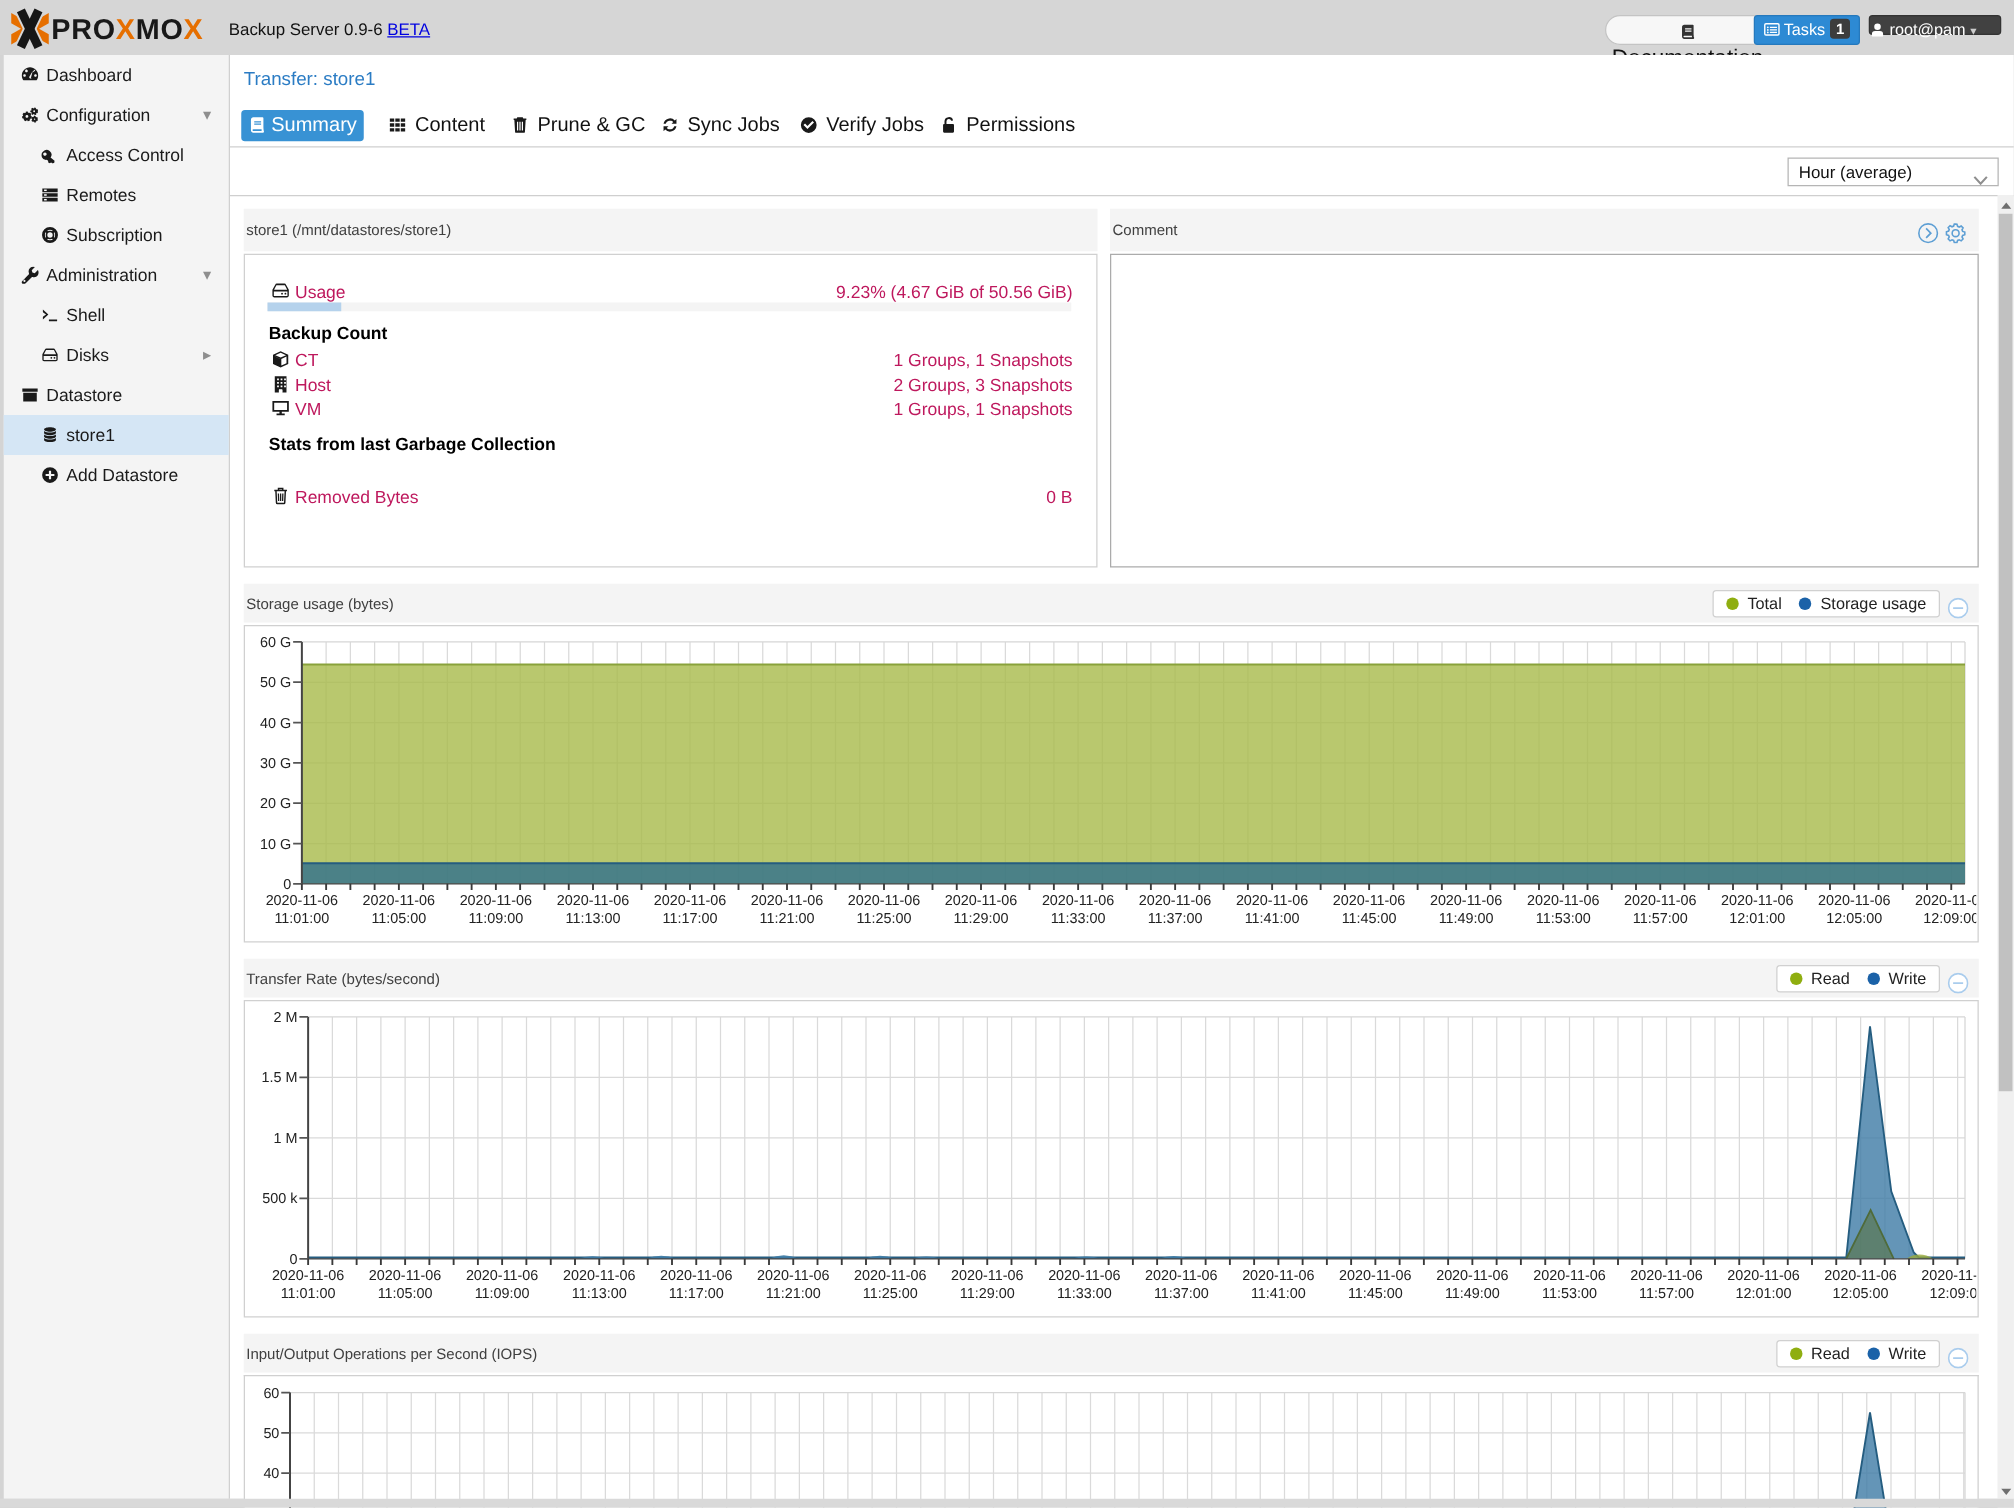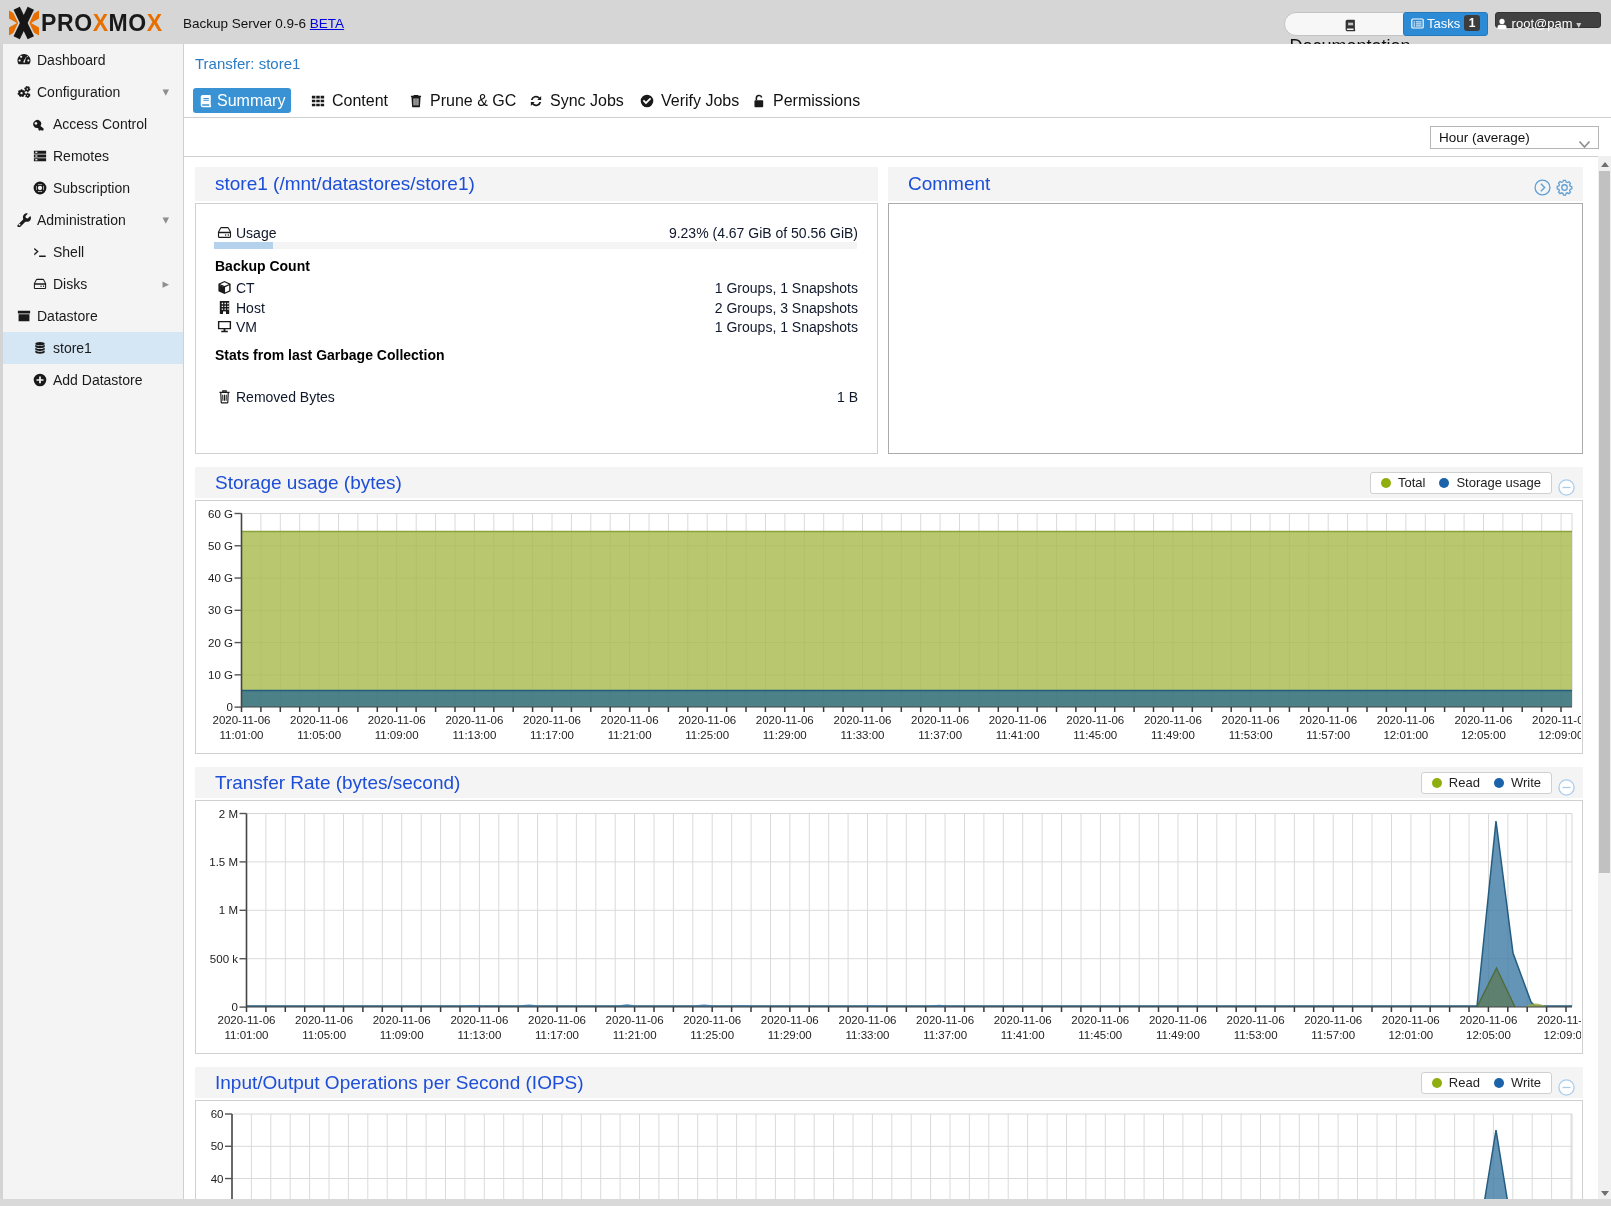--- a/index.html
+++ b/index.html
@@ -18,22 +18,22 @@
 .tab{position:absolute;top:44px;height:25px;line-height:25px;font-size:16px;color:#111;white-space:nowrap}
 #tabsum{left:9px;width:98px;background:#3892d4;color:#fff;text-align:center;border-radius:3px}
 .hline{position:absolute;left:0;width:1427px;border-top:1px solid #cfcfcf}
 #combo{position:absolute;right:12px;top:82px;width:169px;height:23px;border:1px solid #b5b5b5;background:#fff;font-size:13.5px;color:#111;line-height:21px;padding-left:8px}
 #combo .cbarr{position:absolute;right:7px;top:7px}
 .panel{position:absolute}
 .phead{position:absolute;left:0;top:0;right:0;height:34px;background:#f4f4f4;line-height:34px}
 .pbody{position:absolute;left:0;top:36px;right:0;bottom:0;background:#fff;border:1px solid #d0d0d0}
 .chart .phead{height:31px;line-height:31px}
 .chart .pbody{top:33px}
-.ptitle{margin-left:20px;font-size:19px;color:#1d4ed8}
-.prow{position:absolute;left:21px;right:20px;height:20px;font-size:14px;color:#0f172a;line-height:20px}
+.ptitle{margin-left:2px;font-size:12px;color:#404040}
+.prow{position:absolute;left:21px;right:20px;height:20px;font-size:14px;color:#be185d;line-height:20px}
 .pico{display:inline-block;width:17px;margin-right:3px;text-align:center}
 .pval{position:absolute;right:0;top:0}
 .phdr{position:absolute;left:20px;font-size:14px;font-weight:bold;color:#000}
 .legend{position:absolute;right:31px;top:5px;height:22px;background:#fff;border:1px solid #d0d0d0;border-radius:3px;line-height:20px;padding:0 10px;font-size:13px;color:#222}
 .ldot{display:inline-block;width:10px;height:10px;border-radius:50%;margin-right:7px;vertical-align:-1px}
 .llab{margin-right:14px}
 .llab:last-child{margin-right:0}
 .mincirc{position:absolute;right:8px;top:8px}
 #scroll{position:absolute;right:0px;top:156px;width:13px;height:1050px;background:#f0f0f0}
 #sthumb{position:absolute;left:1px;top:15px;width:11px;height:702px;background:#c1c1c1}
@@ -165,21 +165,21 @@
           <path d="M3 1h10v14H9.5v-2.5h-3V15H3zm2 2v1.5h1.5V3zm3 0v1.5h1.5V3zm3 0v1.5h1.5V3zM5 6v1.5h1.5V6zm3 0v1.5h1.5V6zm3 0v1.5h1.5V6zM5 9v1.5h1.5V9zm3 0v1.5h1.5V9zm3 0v1.5h1.5V9z" fill="#1a1a1a"></path>
           <rect x="6.6" y="12.2" width="2.8" height="2.8" fill="#fff"></rect>
         </svg></span><span class="plab">Host</span><span class="pval">2 Groups, 3 Snapshots</span></div>
     <div class="prow" style="top:150px"><span class="pico"><svg width="15" height="15" viewBox="0 0 16 16" style="vertical-align:-2px">
           <path d="M1 2h14v9H9v1.5h2.5V14h-7v-1.5H7V11H1zm1.5 1.5v6h11v-6z" fill="#1a1a1a"></path>
         </svg></span><span class="plab">VM</span><span class="pval">1 Groups, 1 Snapshots</span></div>
     <div class="phdr" style="top:180px">Stats from last Garbage Collection</div>
     <div class="prow" style="top:220px"><span class="pico"><svg width="15" height="15" viewBox="0 0 16 16" style="vertical-align:-2px">
           <path d="M2.6 3.6h10.8M6.2 3.3V2h3.6v1.3M4 3.9l.5 10.2c0 .4.3.7.7.7h5.6c.4 0 .7-.3.7-.7l.5-10.2" fill="none" stroke="#1a1a1a" stroke-width="1.25"></path>
           <path d="M6.1 6.2l.2 6.3M8 6.2v6.3M9.9 6.2l-.2 6.3" fill="none" stroke="#1a1a1a" stroke-width="1.1"></path>
-        </svg></span><span class="plab">Removed Bytes</span><span class="pval">1 B</span></div>
+        </svg></span><span class="plab">Removed Bytes</span><span class="pval">0 B</span></div>
   </div>
 <div class="panel" style="left:888px;top:167px;width:695px;height:287px">
     <div class="pbody" style="border-color:#ababab"></div>
     <div class="phead"><span class="ptitle">Comment</span><span style="position:absolute;right:32px;top:7px"><svg width="17" height="17" viewBox="0 0 16 16">
           <circle cx="8" cy="8" r="7" fill="none" stroke="#5e9fd4" stroke-width="1.2"></circle>
           <path d="M6.5 4.5L10 8l-3.5 3.5" fill="none" stroke="#5e9fd4" stroke-width="1.3"></path>
         </svg></span><span style="position:absolute;right:10px;top:7px"><svg width="17" height="17" viewBox="0 0 16 16">
           <path d="M8 1.2l1 .1.5 1.6 1.2.5 1.5-.8 1.4 1.4-.8 1.5.5 1.2 1.6.5v2l-1.6.5-.5 1.2.8 1.5-1.4 1.4-1.5-.8-1.2.5-.5 1.6H7l-.5-1.6-1.2-.5-1.5.8-1.4-1.4.8-1.5-.5-1.2-1.6-.5V7l1.6-.5.5-1.2-.8-1.5L3.8 2.4l1.5.8 1.2-.5.5-1.5z" fill="none" stroke="#5e9fd4" stroke-width="1.2"></path>
           <circle cx="8" cy="8" r="2.6" fill="none" stroke="#5e9fd4" stroke-width="1.2"></circle>
         </svg></span></div>

